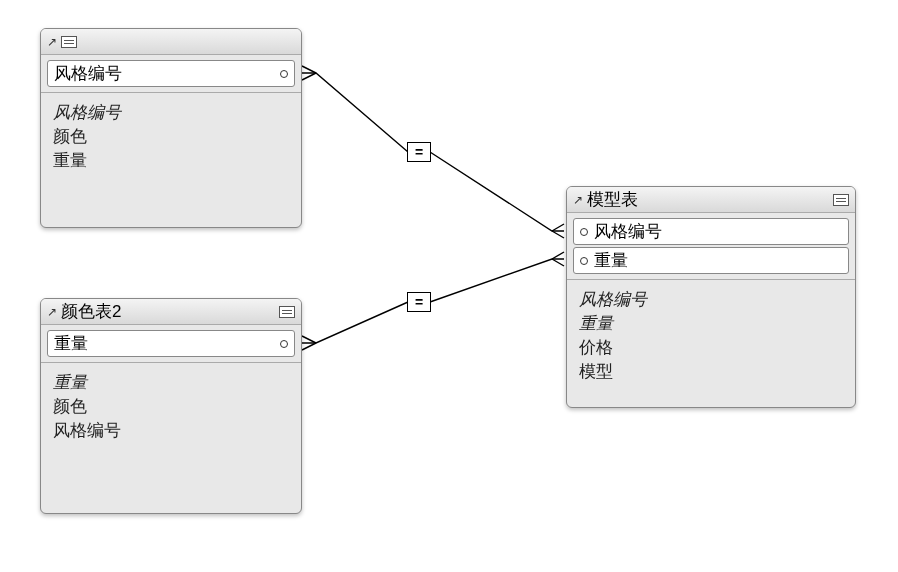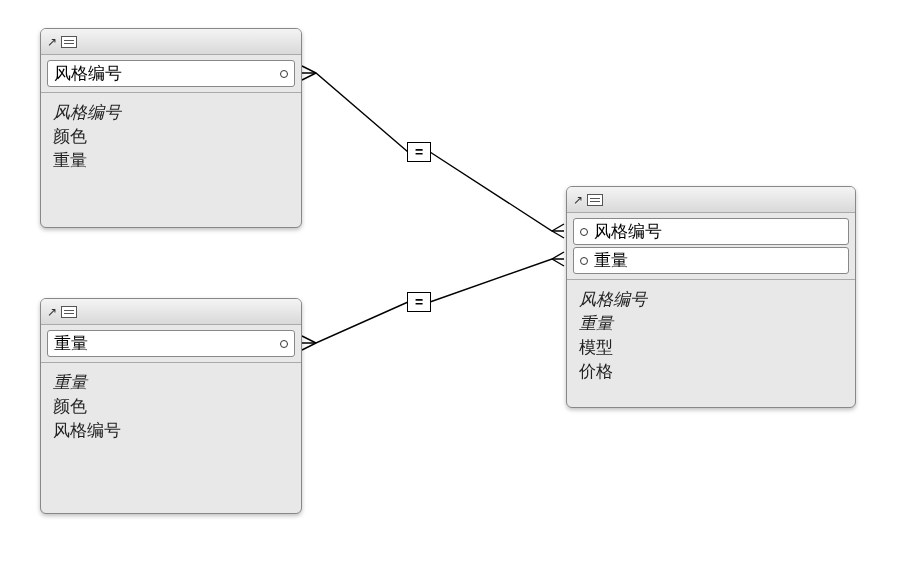--- a/index.html
+++ b/index.html
@@ -165,53 +165,55 @@
   <div class="field-list">
     <div class="field-item pk">风格编号</div>
     <div class="field-item">颜色</div>
     <div class="field-item">重量</div>
   </div>
 </div>
 
 <div class="table-box" style="left:40px; top:298px; width:262px; height:216px;">
   <div class="titlebar">
     <span class="title-arrow">↗</span>
+    <span class="title-text">颜色表2</span>
     <span class="title-menu"></span>
   </div>
   <div class="key-row">
     <span class="key-text">重量</span>
     <span class="dot"></span>
   </div>
   <div class="divider"></div>
   <div class="field-list">
     <div class="field-item pk">重量</div>
     <div class="field-item">颜色</div>
     <div class="field-item">风格编号</div>
   </div>
 </div>
 
 <div class="table-box" style="left:566px; top:186px; width:290px; height:222px;">
   <div class="titlebar">
     <span class="title-arrow">↗</span>
+    <span class="title-text">模型表</span>
     <span class="title-menu"></span>
   </div>
   <div class="key-row" style="margin-bottom:2px;">
     <span class="dot left"></span>
     <span class="key-text">风格编号</span>
   </div>
   <div class="key-row" style="margin-top:2px;">
     <span class="dot left"></span>
     <span class="key-text">重量</span>
   </div>
   <div class="divider"></div>
   <div class="field-list">
     <div class="field-item pk">风格编号</div>
     <div class="field-item pk">重量</div>
+    <div class="field-item">价格</div>
     <div class="field-item">模型</div>
-    <div class="field-item">价格</div>
   </div>
 </div>
 
 <div class="op-box" style="left:407px; top:142px;">
   <span>=</span>
 </div>
 <div class="op-box" style="left:407px; top:292px;">
   <span>=</span>
 </div>
 

